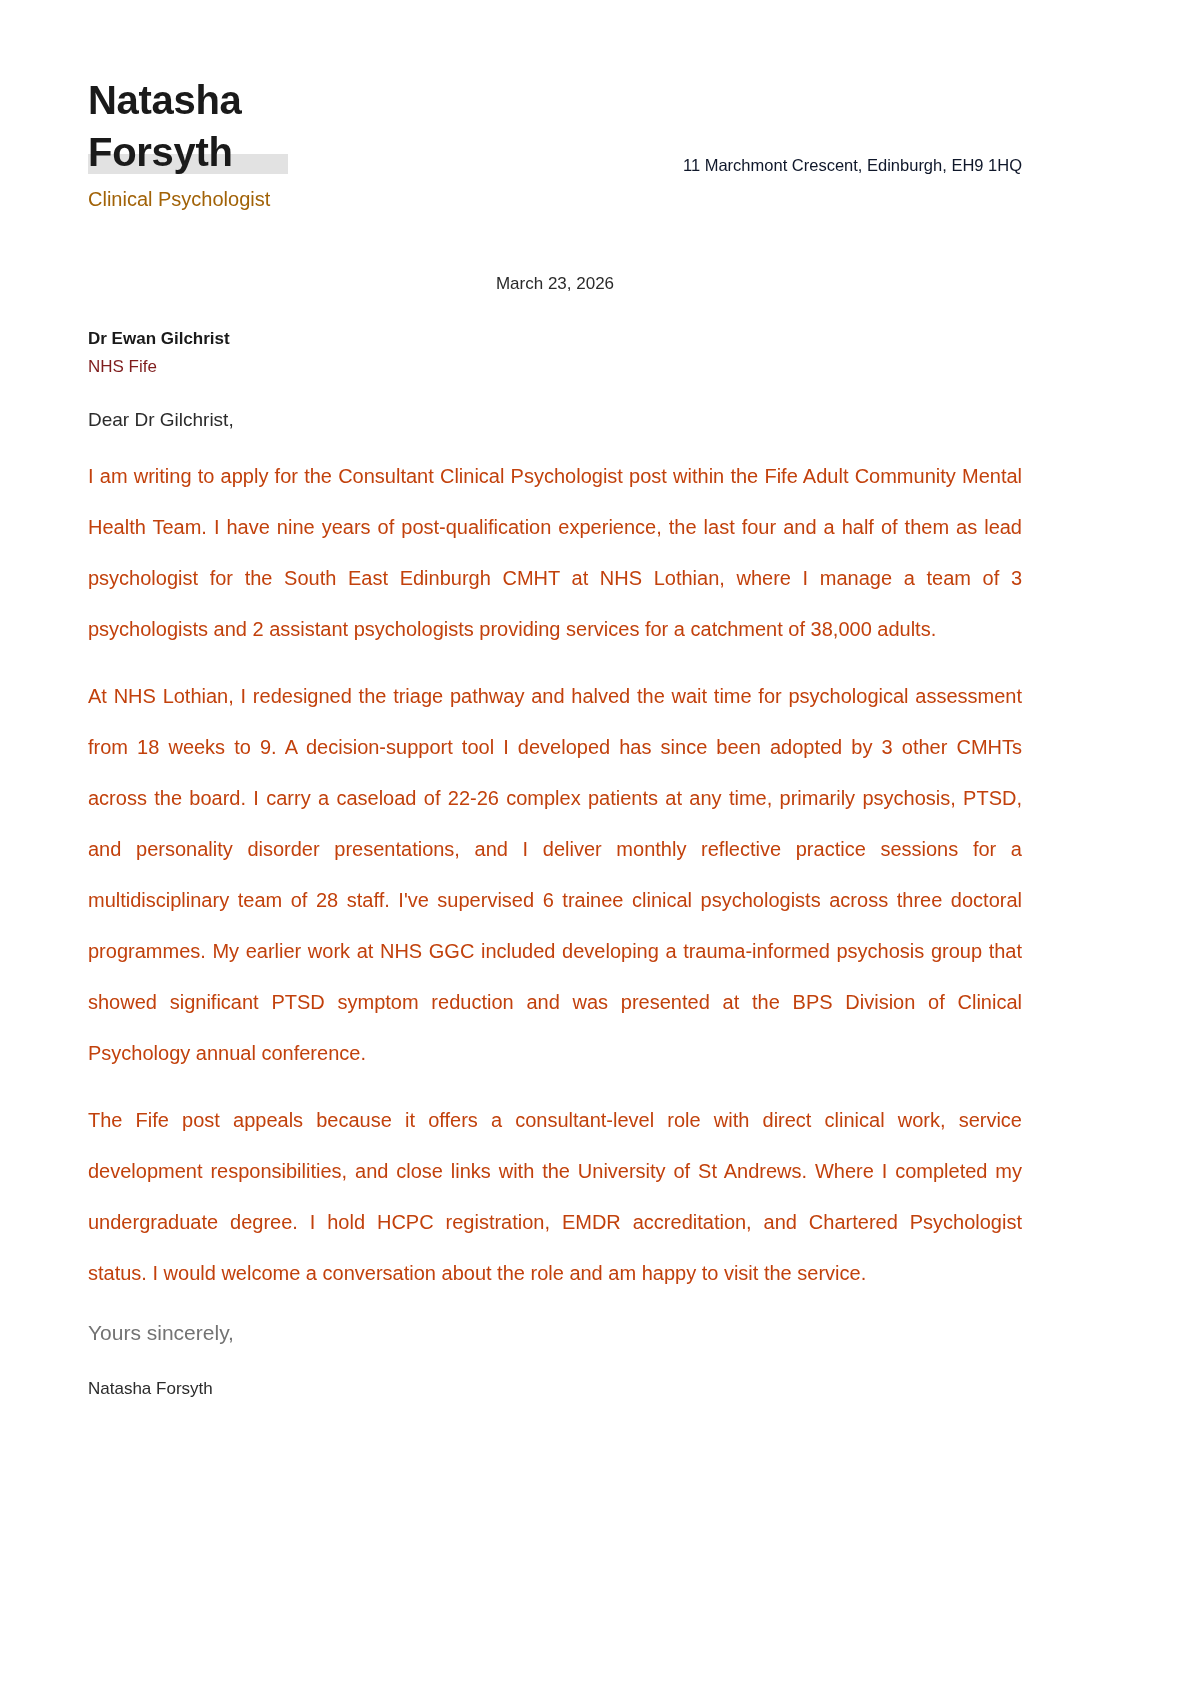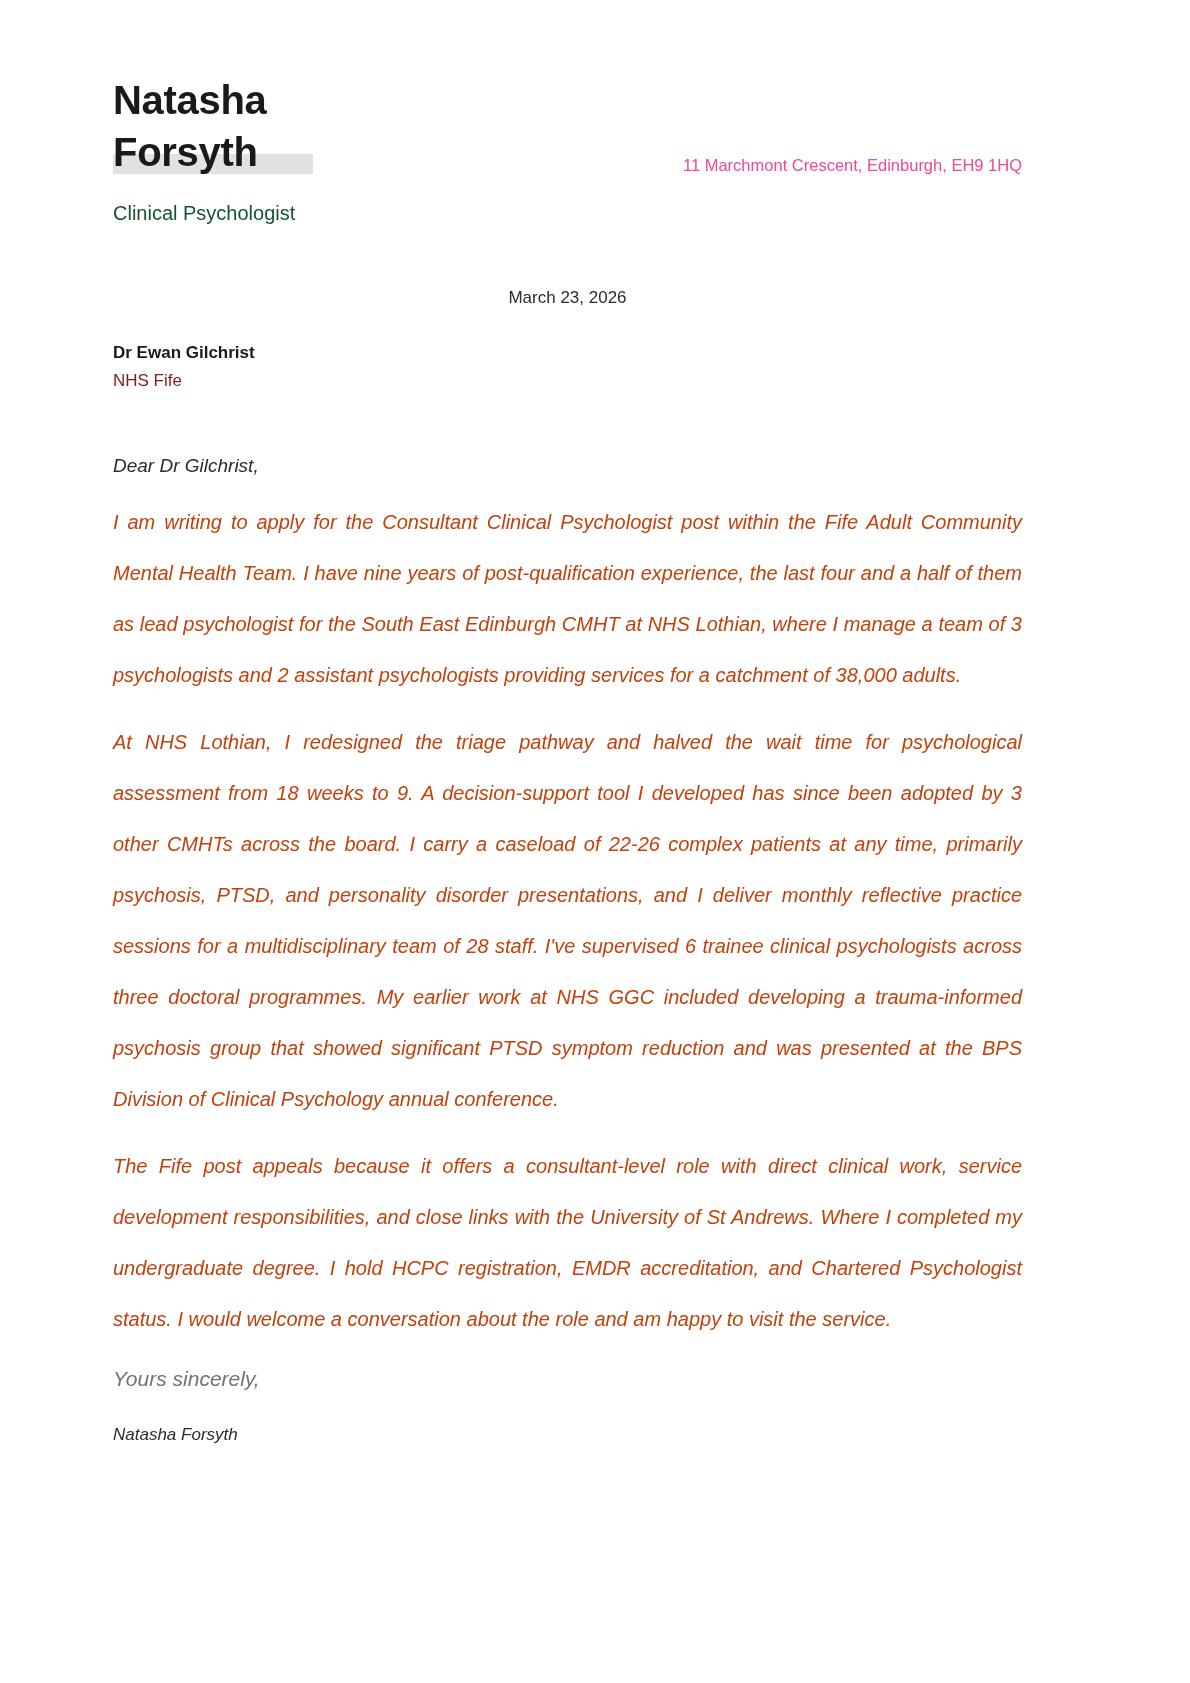--- a/index.html
+++ b/index.html
@@ -14,21 +14,21 @@
     color: #2b2b2b;
     -webkit-font-smoothing: antialiased;
   }
 
   .page {
     position: relative;
     width: 1190px;
     height: 1683px;
     background: #ffffff;
     box-sizing: border-box;
-    padding: 74px 168px 0 113px;
+    padding: 74px 168px 0 88px;
   }
 
   
   .header {
     display: flex;
     align-items: flex-start;
     justify-content: space-between;
     margin-bottom: 60px;
   }
 
@@ -65,32 +65,32 @@
     background: #e2e2e2;
     z-index: 0;
   }
 
   .name-line.second .name-text {
     position: relative;
     z-index: 1;
   }
 
   .job-title {
-    margin-top: 22px;
+    margin-top: 8px;
     font-size: 20px;
     line-height: 26px;
-    color: #14532d;
+    color: #a16207;
     font-weight: normal;
   }
 
   .contact {
     text-align: right;
     font-size: 16.5px;
     line-height: 27px;
-    color: #ec4899;
+    color: #0f172a;
     padding-top: 78px;
     flex: 1 1 auto;
   }
 
   .contact div {
     white-space: nowrap;
   }
 
   
   .letter-date {
@@ -110,22 +110,21 @@
 
   .recipient-org {
     font-size: 17px;
     line-height: 26px;
     color: #7f1d1d;
     margin-top: 2px;
   }
 
   
   .body-area {
-    margin-top: 56px;
-    font-style: italic;
+    margin-top: 24px;
   }
 
   .salutation {
     font-size: 19px;
     line-height: 32px;
     color: #2b2b2b;
     margin-bottom: 15px;
   }
 
   .para {

